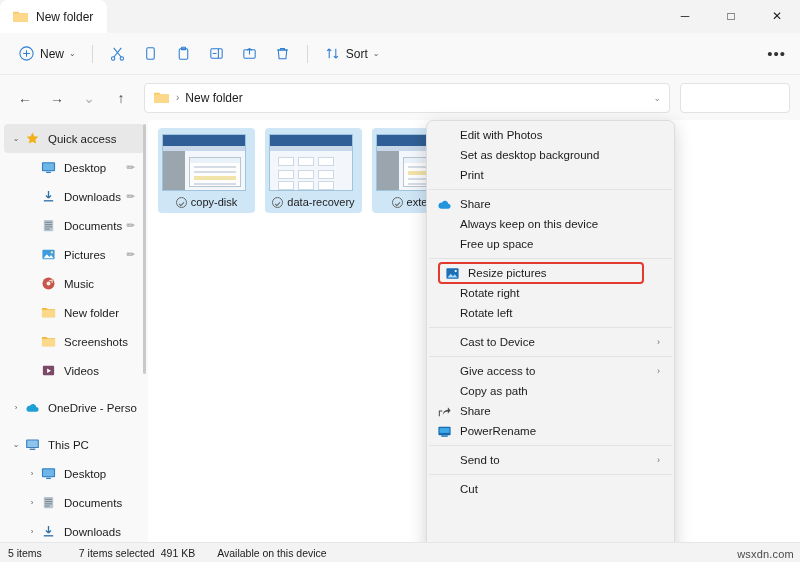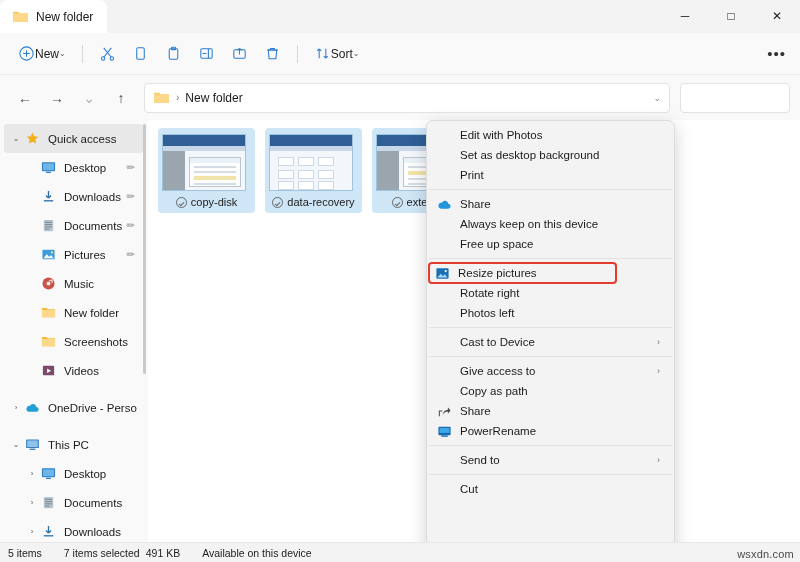--- a/index.html
+++ b/index.html
@@ -43,21 +43,21 @@
   
   .toolbar {
     position: absolute; top: 33px; left: 0;
     width: 800px; height: 42px;
     background: #f9f9f9;
     border-bottom: 1px solid #ececec;
     display: flex; align-items: center;
     padding-left: 10px;
   }
   .tb-btn {
-    display: flex; align-items: center; 
+    display: flex; align-items: center; gap: 5px;
     height: 30px; padding: 0 8px;
     border-radius: 4px;
     font-size: 12px; color: #1b1b1b;
   }
   .tb-sep {
     width: 1px; height: 18px; background: #d8d8d8; margin: 0 8px;
   }
   .tb-icon { width: 17px; height: 17px; display: block; }
   .chev { font-size: 8px; color: #5a5a5a; }
   .tb-overflow {
@@ -238,36 +238,36 @@
     font-size: 9px; color: #6b6b6b;
   }
   .cm-sep {
     height: 1px; background: #e2e2e2;
     margin: 4px 2px;
   }
   .cm-item.highlight {
     outline: 2px solid #e23b2e;
     outline-offset: -1px;
     border-radius: 3px;
-    margin-left: 2px;
-    width: 187px;
+    margin-left: 12px;
+    width: 204px;
   }
 
   
   .statusbar {
     position: absolute; bottom: 0; left: 0;
     width: 800px; height: 20px;
     background: #f3f3f3;
     border-top: 1px solid #e6e6e6;
     display: flex; align-items: center;
     font-size: 10.5px; color: #1b1b1b;
     padding-left: 8px;
     z-index: 60;
   }
-  .st-a { margin-right: 22px; }
+  .st-a { margin-right: 37px; }
   .st-b { margin-right: 6px; }
   .st-c { margin-right: 22px; }
   .watermark {
     position: absolute; right: 6px; bottom: 2px;
     font-size: 11px; color: #4a4a4a;
     z-index: 70;
     letter-spacing: 0.2px;
   }
 </style>
 </head>
@@ -651,21 +651,21 @@
         <span>Resize pictures</span>
 
       </div>
           <div class="cm-item  ">
         <span class="cm-ico"></span>
         <span>Rotate right</span>
 
       </div>
           <div class="cm-item  ">
         <span class="cm-ico"></span>
-        <span>Photos left</span>
+        <span>Rotate left</span>
 
       </div>
           <div class="cm-sep"></div>
           <div class="cm-item  ">
         <span class="cm-ico"></span>
         <span>Cast to Device</span>
         <span class="cm-arrow">›</span>
       </div>
           <div class="cm-sep"></div>
           <div class="cm-item  ">

